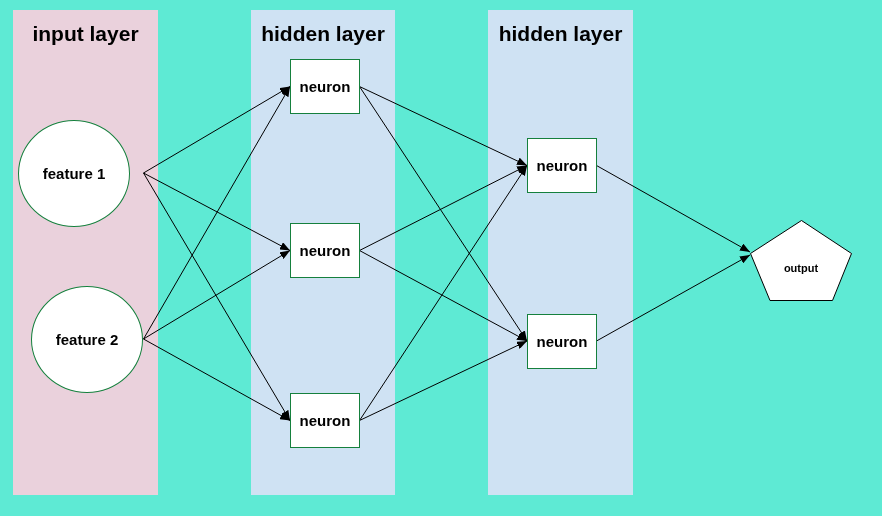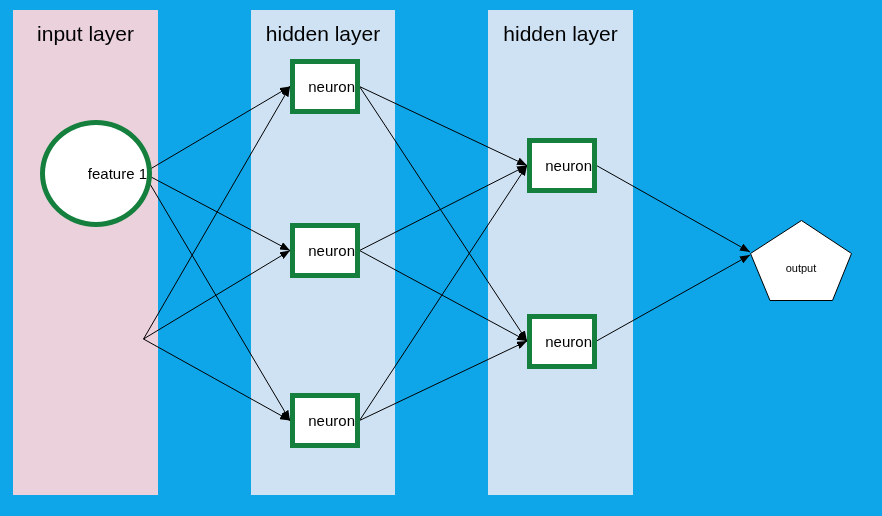--- a/index.html
+++ b/index.html
@@ -1,36 +1,36 @@
 <!DOCTYPE html>
 <html><head>
 <meta charset="utf-8">
 <style>
   html,body { margin:0; padding:0; background:#000; }
   .stage {
-    position:relative; width:882px; height:516px; background:#0ea5e9;
-    font-family:"Liberation Sans", sans-serif; overflow:hidden;
+    position:relative; width:882px; height:516px; background:#5eead4;
+    font-family:"Liberation Sans", sans-serif; overflow:hidden;font-weight:bold;
   }
   .panel { position:absolute; top:10px; height:485px; z-index:1; }
   #panel-input   { left:13px;  width:145px; background:#ead1dc; }
   #panel-hidden1 { left:251px; width:144px; background:#cfe2f3; }
   #panel-hidden2 { left:488px; width:145px; background:#cfe2f3; }
   #panel-output  { left:726px; width:145px; background:#fff2cc; }
   .panel-title {
     padding-top:12px; text-align:center; font-size:21px; color:#000;
     white-space:nowrap;
   }
   .conn-svg { position:absolute; left:0; top:0; z-index:2; pointer-events:none; }
   .node {
-    position:absolute; z-index:3; background:#ffffff; border:5px solid #15803d;
-    box-sizing:border-box; display:flex; align-items:center; justify-content:flex-end;
+    position:absolute; z-index:3; background:#ffffff; border:1px solid #15803d;
+    box-sizing:border-box; display:flex; align-items:center; justify-content:center;
     font-size:15px; color:#000;
   }
   .node.circle { border-radius:50%; }
-  #node-f1 { left:40px;  top:120px; width:112px; height:107px; }
+  #node-f1 { left:18px;  top:120px; width:112px; height:107px; }
   #node-f2 { left:31px;  top:286px; width:112px; height:107px; }
   #node-a  { left:290px; top:59px;  width:70px;  height:55px; }
   #node-b  { left:290px; top:223px; width:70px;  height:55px; }
   #node-c  { left:290px; top:393px; width:70px;  height:55px; }
   #node-d  { left:527px; top:138px; width:70px;  height:55px; }
   #node-e  { left:527px; top:314px; width:70px;  height:55px; }
   .pentagon-label {
     position:absolute; z-index:3; left:761px; top:262px; width:80px;
     text-align:center; font-size:11px; color:#000;
   }
@@ -75,20 +75,23 @@
 
     <line class="conn" x1="596.5" y1="165.5" x2="750" y2="252" marker-end="url(#arrow)"></line>
     <line class="conn" x1="596.5" y1="341" x2="750" y2="255" marker-end="url(#arrow)"></line>
 
     <polygon class="pent" points="801.5,220.5 851.5,253.5 832.5,300.5 770,300.5 750.5,253.5"></polygon>
   </svg>
 
   <div class="node circle" id="node-f1">
     <span>feature 1</span>
   </div>
+  <div class="node circle" id="node-f2">
+    <span>feature 2</span>
+  </div>
   <div class="node" id="node-a">
     <span>neuron</span>
   </div>
   <div class="node" id="node-b">
     <span>neuron</span>
   </div>
   <div class="node" id="node-c">
     <span>neuron</span>
   </div>
   <div class="node" id="node-d">

